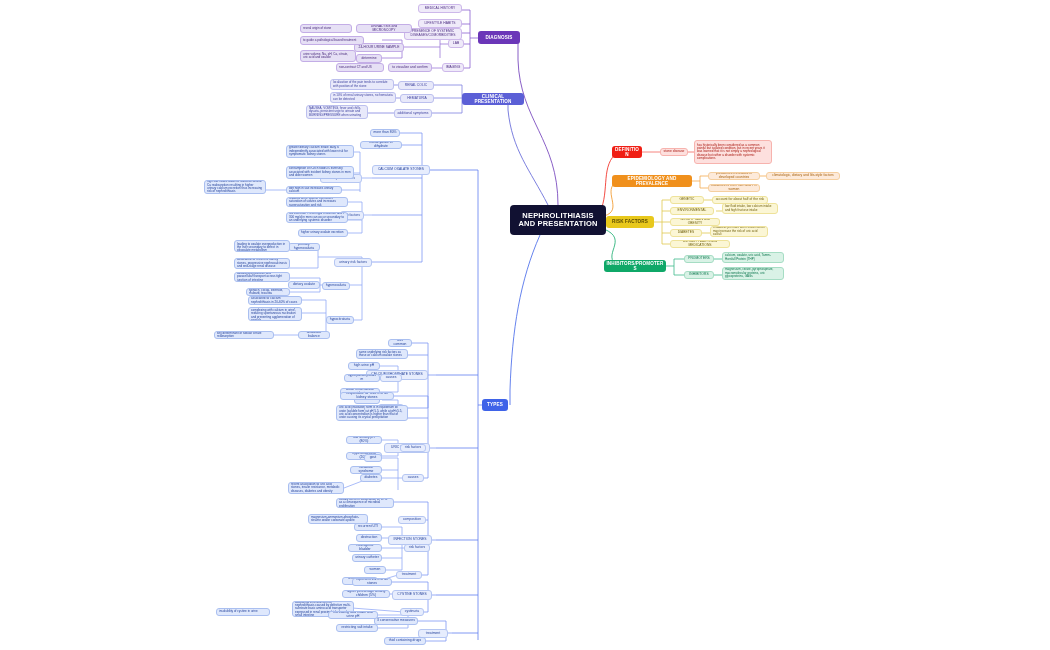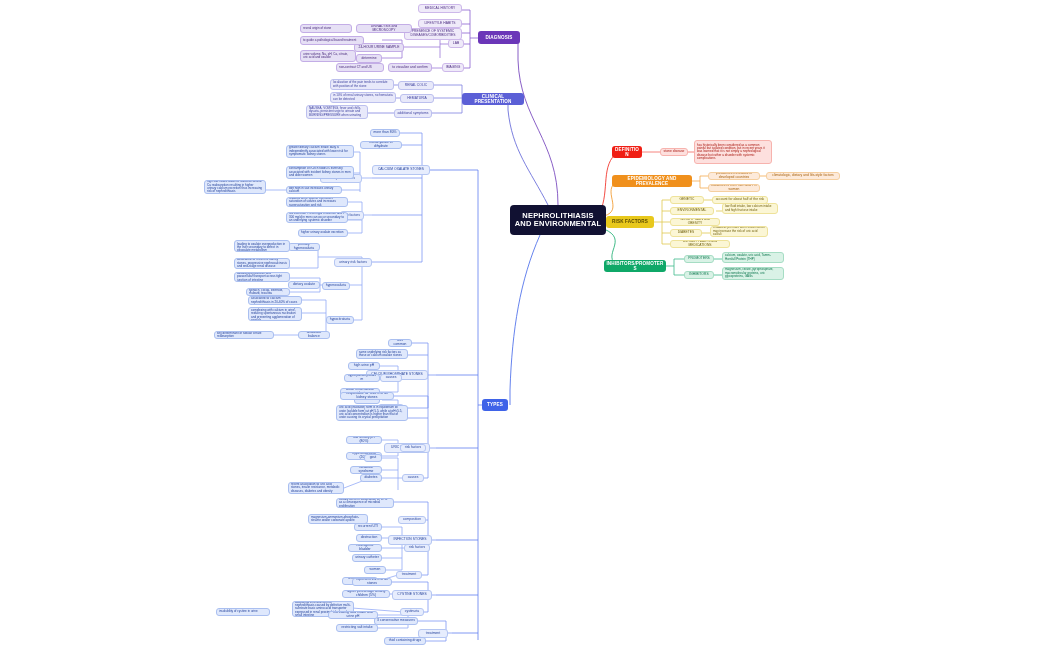--- a/index.html
+++ b/index.html
@@ -151,21 +151,21 @@
 
     <path d="M654,222 L662,222 M662,200 L662,244 M662,200 L670,200 M662,211 L670,211 M662,222 L670,222 M662,233 L670,233 M662,244 L670,244" stroke="#e0c84e"></path>
     <path d="M704,200 L712,200 M716,211 L722,211 M702,233 L710,233" stroke="#e0c84e"></path>
 
     <path name="inhib" d="M666,266 L674,266 M674,259 L674,275 M674,259 L684,259 M674,275 L684,275" stroke="#3cb98a"></path>
     <path d="M714,259 L722,259 M714,275 L722,275" stroke="#3cb98a"></path>
   </g>
 </svg>
 
 <div class="node root" style="left:510px;top:205px;width:96px;height:30px;">NEPHROLITHIASIS
-AND ENVIRONMENTAL</div>
+AND PRESENTATION</div>
 
 <div class="node cat diagnosis" style="left:478px;top:31px;width:42px;height:13px;">DIAGNOSIS</div>
 <div class="node sub v-purple" style="left:418px;top:4px;width:44px;height:9px;">MEDICAL HISTORY</div>
 <div class="node sub v-purple" style="left:418px;top:19px;width:44px;height:9px;">LIFESTYLE HABITS</div>
 <div class="node sub v-purple" style="left:404px;top:28px;width:58px;height:12px;">PRESENCE OF SYSTEMIC
 DISEASES/COMORBIDITIES</div>
 <div class="node sub v-purple" style="left:448px;top:39px;width:16px;height:9px;">LAB</div>
 <div class="node sub v-purple" style="left:442px;top:63px;width:22px;height:9px;">IMAGING</div>
 
 <div class="node sub v-purple2" style="left:356px;top:24px;width:56px;height:9px;">URINALYSIS and MICROSCOPY</div>

